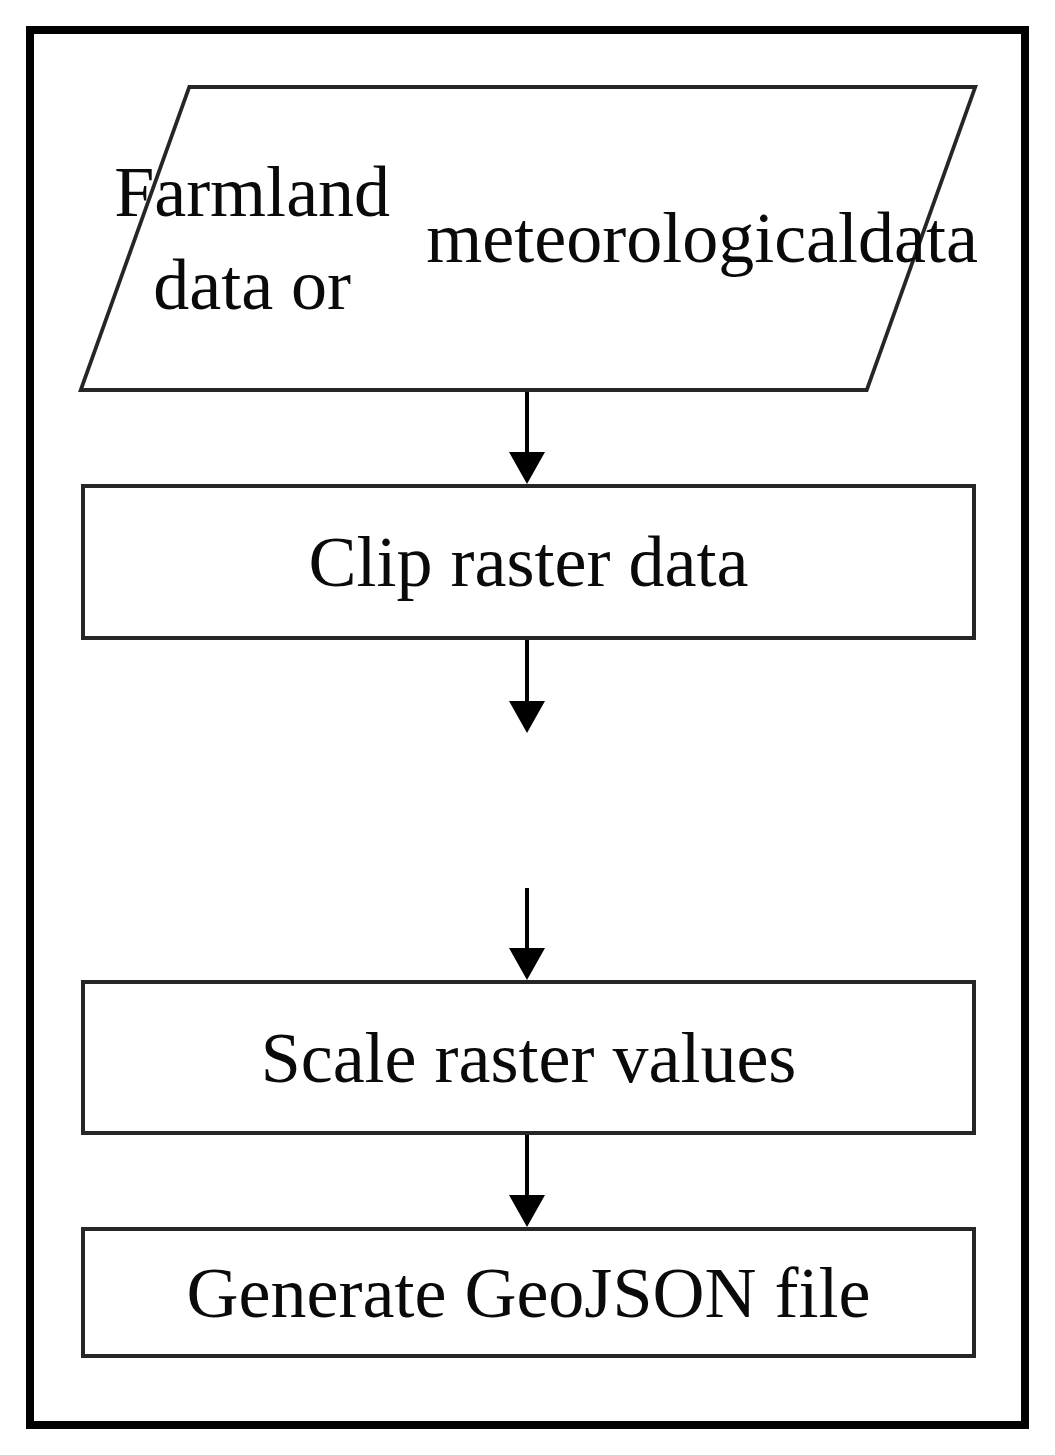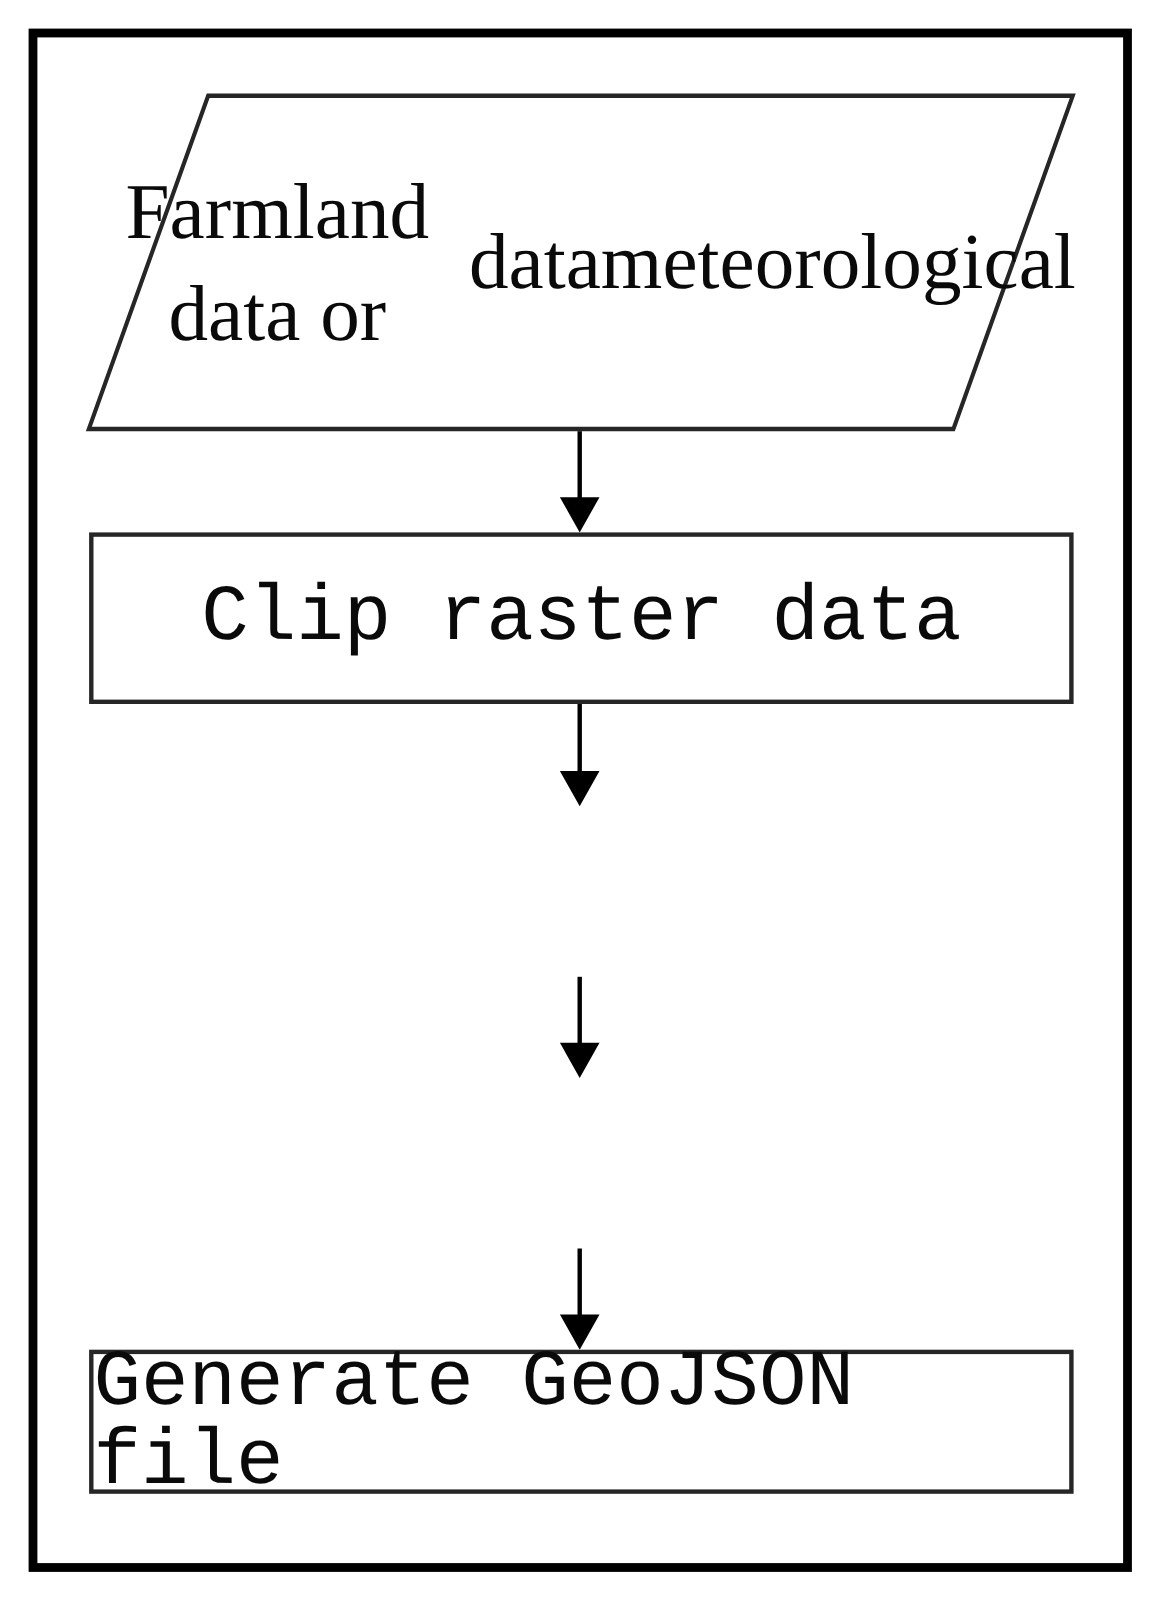--- a/index.html
+++ b/index.html
@@ -40,21 +40,20 @@
     text-align: center;
   }
 
   .flow-box {
     position: absolute; left: 81px; width: 895px; height: 156px;
     border: 4px solid var(--border);
     background: var(--bg);
     display: flex; align-items: center; justify-content: center;
     font-size: 72px; line-height: 1;
     text-align: left;
-    font-family: Liberation Mono, monospace;
   }
   .flow-box.b1 { top: 484px; }
   .flow-box.b2 { top: 733px; height: 155px; }
   .flow-box.b3 { top: 980px; height: 155px; }
   .flow-box.b4 { top: 1227px; height: 131px; }
 
   .arrow {
     position: absolute; left: 509px; width: 36px;
   }
   .arrow .stem {
@@ -77,22 +76,22 @@
 </head>
 <body>
 
 <div class="canvas">
 
   <div class="outer-frame"></div>
 
   <div class="shape-parallelogram"></div>
   <div class="parallelogram-text">
     <span>Farmland data or</span>
+    <span>meteorological</span>
     <span>data</span>
-    <span>meteorological</span>
   </div>
 
   <div class="arrow a1">
     <div class="stem"></div>
     <div class="head"></div>
   </div>
 
   <div class="flow-box b1">
     <span>Clip raster data</span>
   </div>
@@ -101,20 +100,23 @@
     <div class="stem"></div>
     <div class="head"></div>
   </div>
 
 
   <div class="arrow a3">
     <div class="stem"></div>
     <div class="head"></div>
   </div>
 
+  <div class="flow-box b3">
+    <span>Scale raster values</span>
+  </div>
 
   <div class="arrow a4">
     <div class="stem"></div>
     <div class="head"></div>
   </div>
 
   <div class="flow-box b4">
     <span>Generate GeoJSON file</span>
   </div>
 

